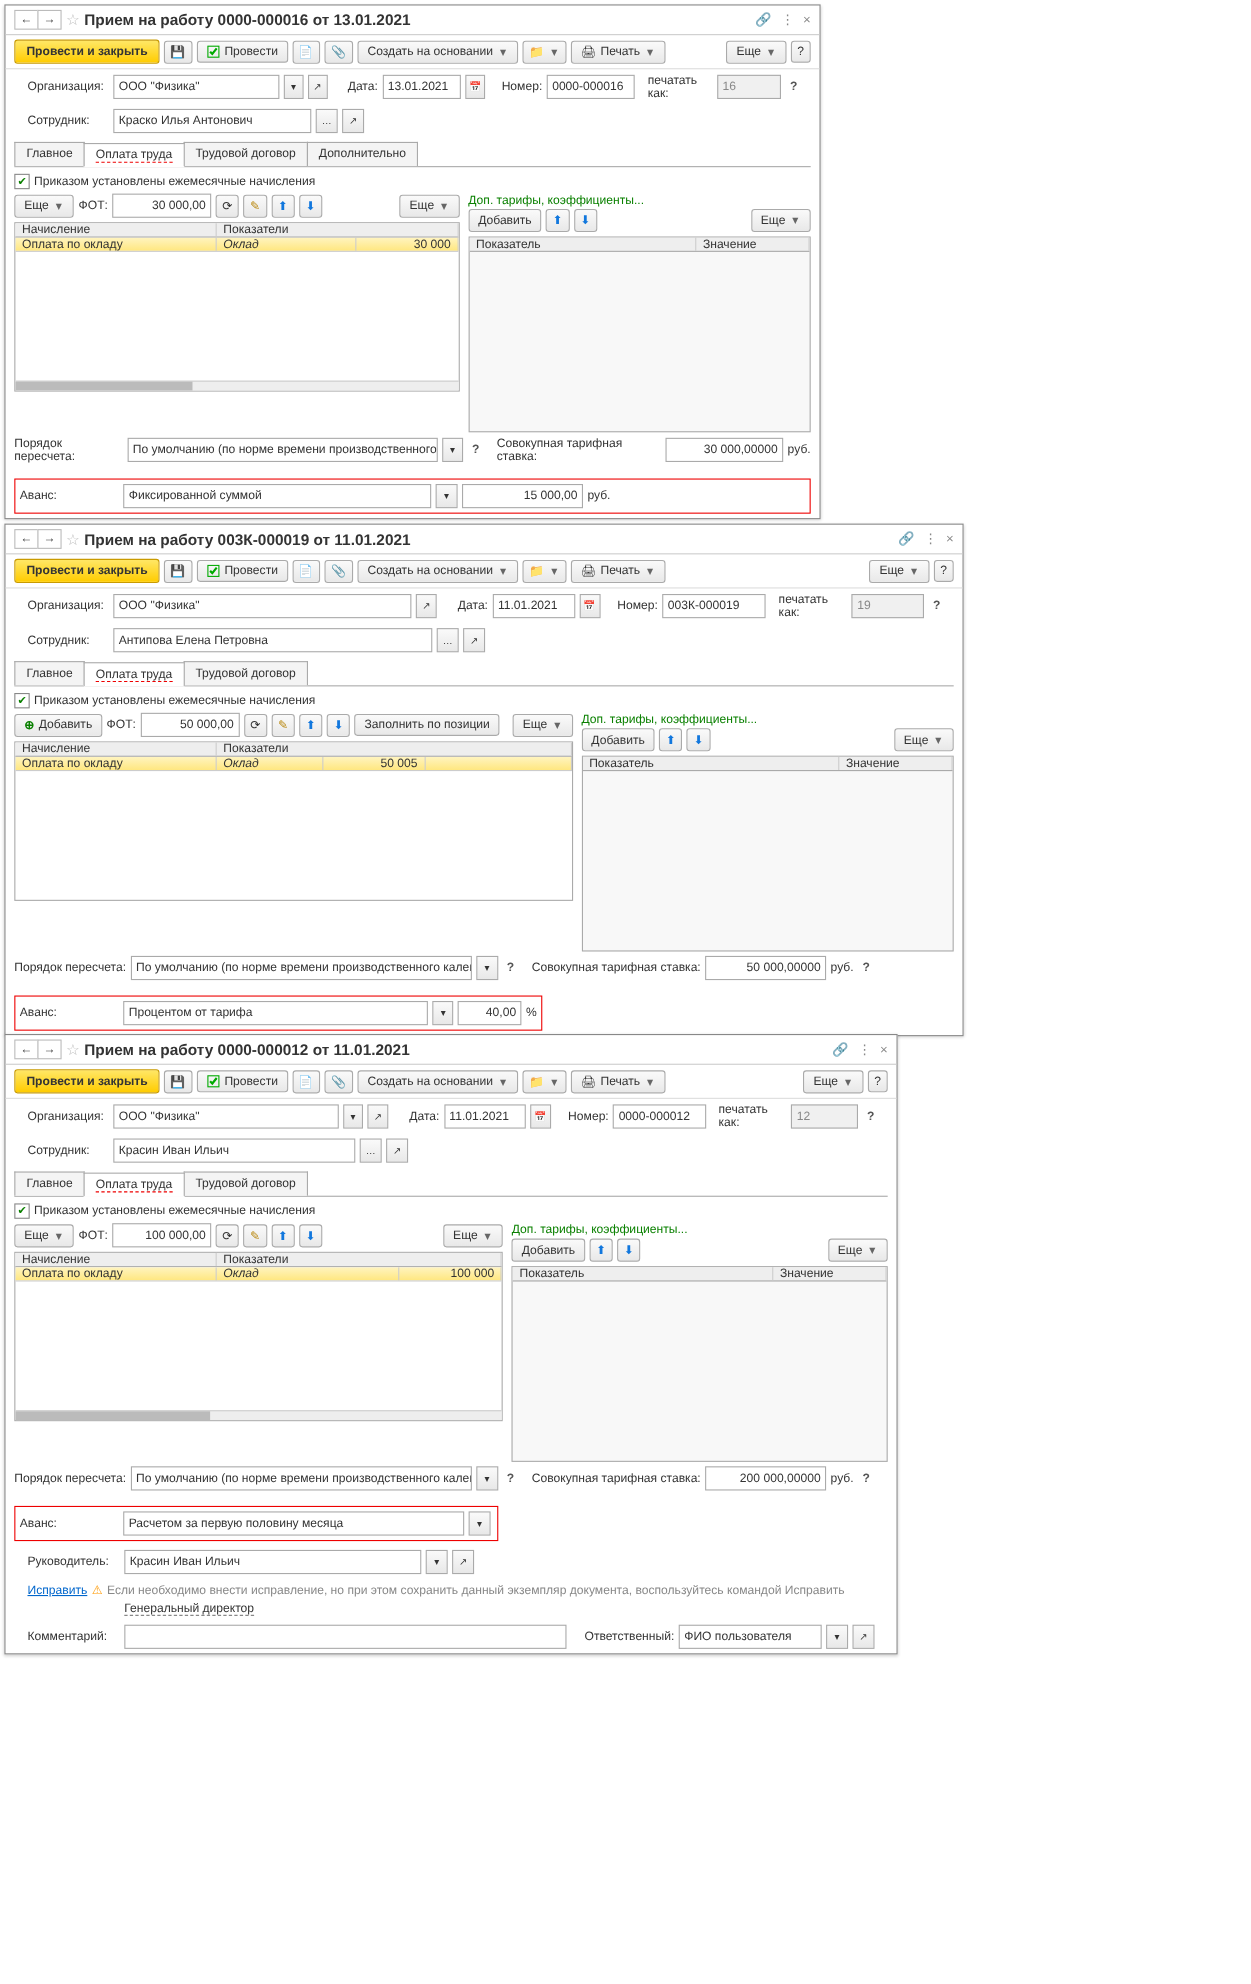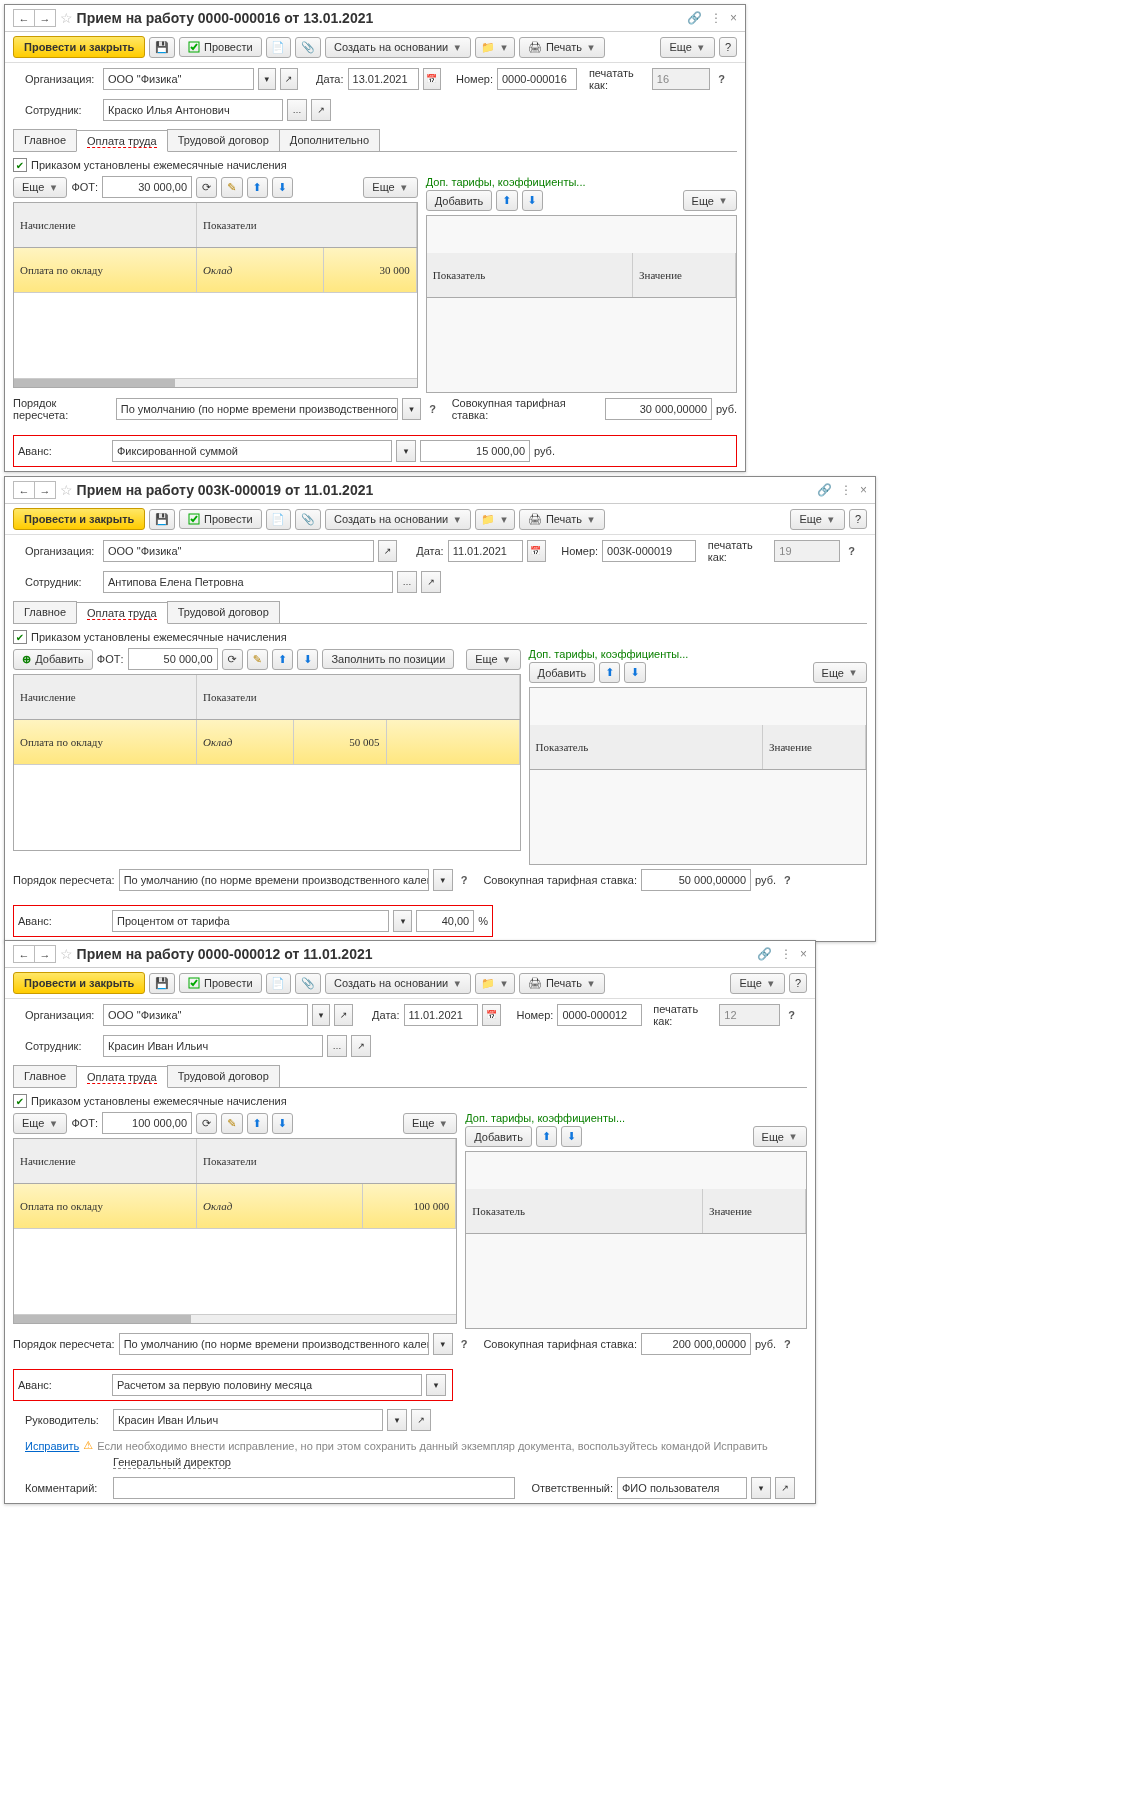--- a/index.html
+++ b/index.html
@@ -20,31 +20,31 @@
 .open-btn{border:1px solid #aaa;width:18px;height:20px;display:inline-flex;align-items:center;justify-content:center;background:linear-gradient(#fafafa,#e8e8e8);font-size:9px;}
 .tabs{display:flex;border-bottom:1px solid #aaa;margin:4px 8px 0;}
 .tab{border:1px solid #aaa;border-bottom:none;padding:4px 10px;background:#f4f4f4;margin-right:-1px;cursor:pointer;}
 .tab.active{background:#fff;border-bottom:1px solid #fff;position:relative;top:1px;}
 .tab.active .tab-underline{border-bottom:1px dashed #e00;}
 .content{padding:6px 8px;}
 .split{display:flex;gap:8px;}
 .pane{flex:1;}
 .grid{border:1px solid #aaa;background:#fff;}
 .grid-header{background:#eee;border-bottom:1px solid #aaa;display:flex;}
-.gh-cell{padding:16px 6px;border-right:1px solid #ccc;font-weight:normal;font-family:Liberation Serif, serif;}
+.gh-cell{padding:0 6px;border-right:1px solid #ccc;font-weight:normal;}
 .grid-row{display:flex;background:linear-gradient(#fff4c0,#ffe780);border-bottom:1px solid #ccc;}
 .gh-cell.c1{width:170px;}
 .gh-cell.c2{flex:1;font-style:italic;}
 .gh-cell.c3{width:80px;text-align:right;}
 .grid-body{height:130px;overflow:hidden;}
 .scrollbar{height:8px;background:#eee;border-top:1px solid #ccc;}
 .scrollbar-thumb{height:100%;background:#bbb;width:40%;}
 .green-link{color:#0a8000;cursor:pointer;}
 .indic-grid{border:1px solid #aaa;height:176px;background:#f8f8f8;}
-.indic-grid .grid-header{display:flex;margin-top:37px;}
+.indic-grid .grid-header{display:flex;}
 .highlight-box{border:1px solid #e00;padding:4px;margin:4px 8px;display:flex;align-items:center;gap:4px;}
 .dotted-link{color:#333;border-bottom:1px dashed #888;cursor:pointer;}
 .blue-link{color:#0066cc;text-decoration:underline;cursor:pointer;}
 .warn-icon{color:#ff9900;}
 .dd{width:10px;text-align:center;color:#666;}
 .help-icon{color:#555;font-weight:bold;margin-left:4px;}
 .checkbox{display:inline-flex;align-items:center;gap:4px;}
 .check-glyph{color:#0a8000;border:1px solid #888;width:12px;height:12px;display:inline-flex;align-items:center;justify-content:center;font-size:10px;background:#fff;}
 .ml-auto{margin-left:auto;}
 .arrow-blue{color:#1177dd;}

